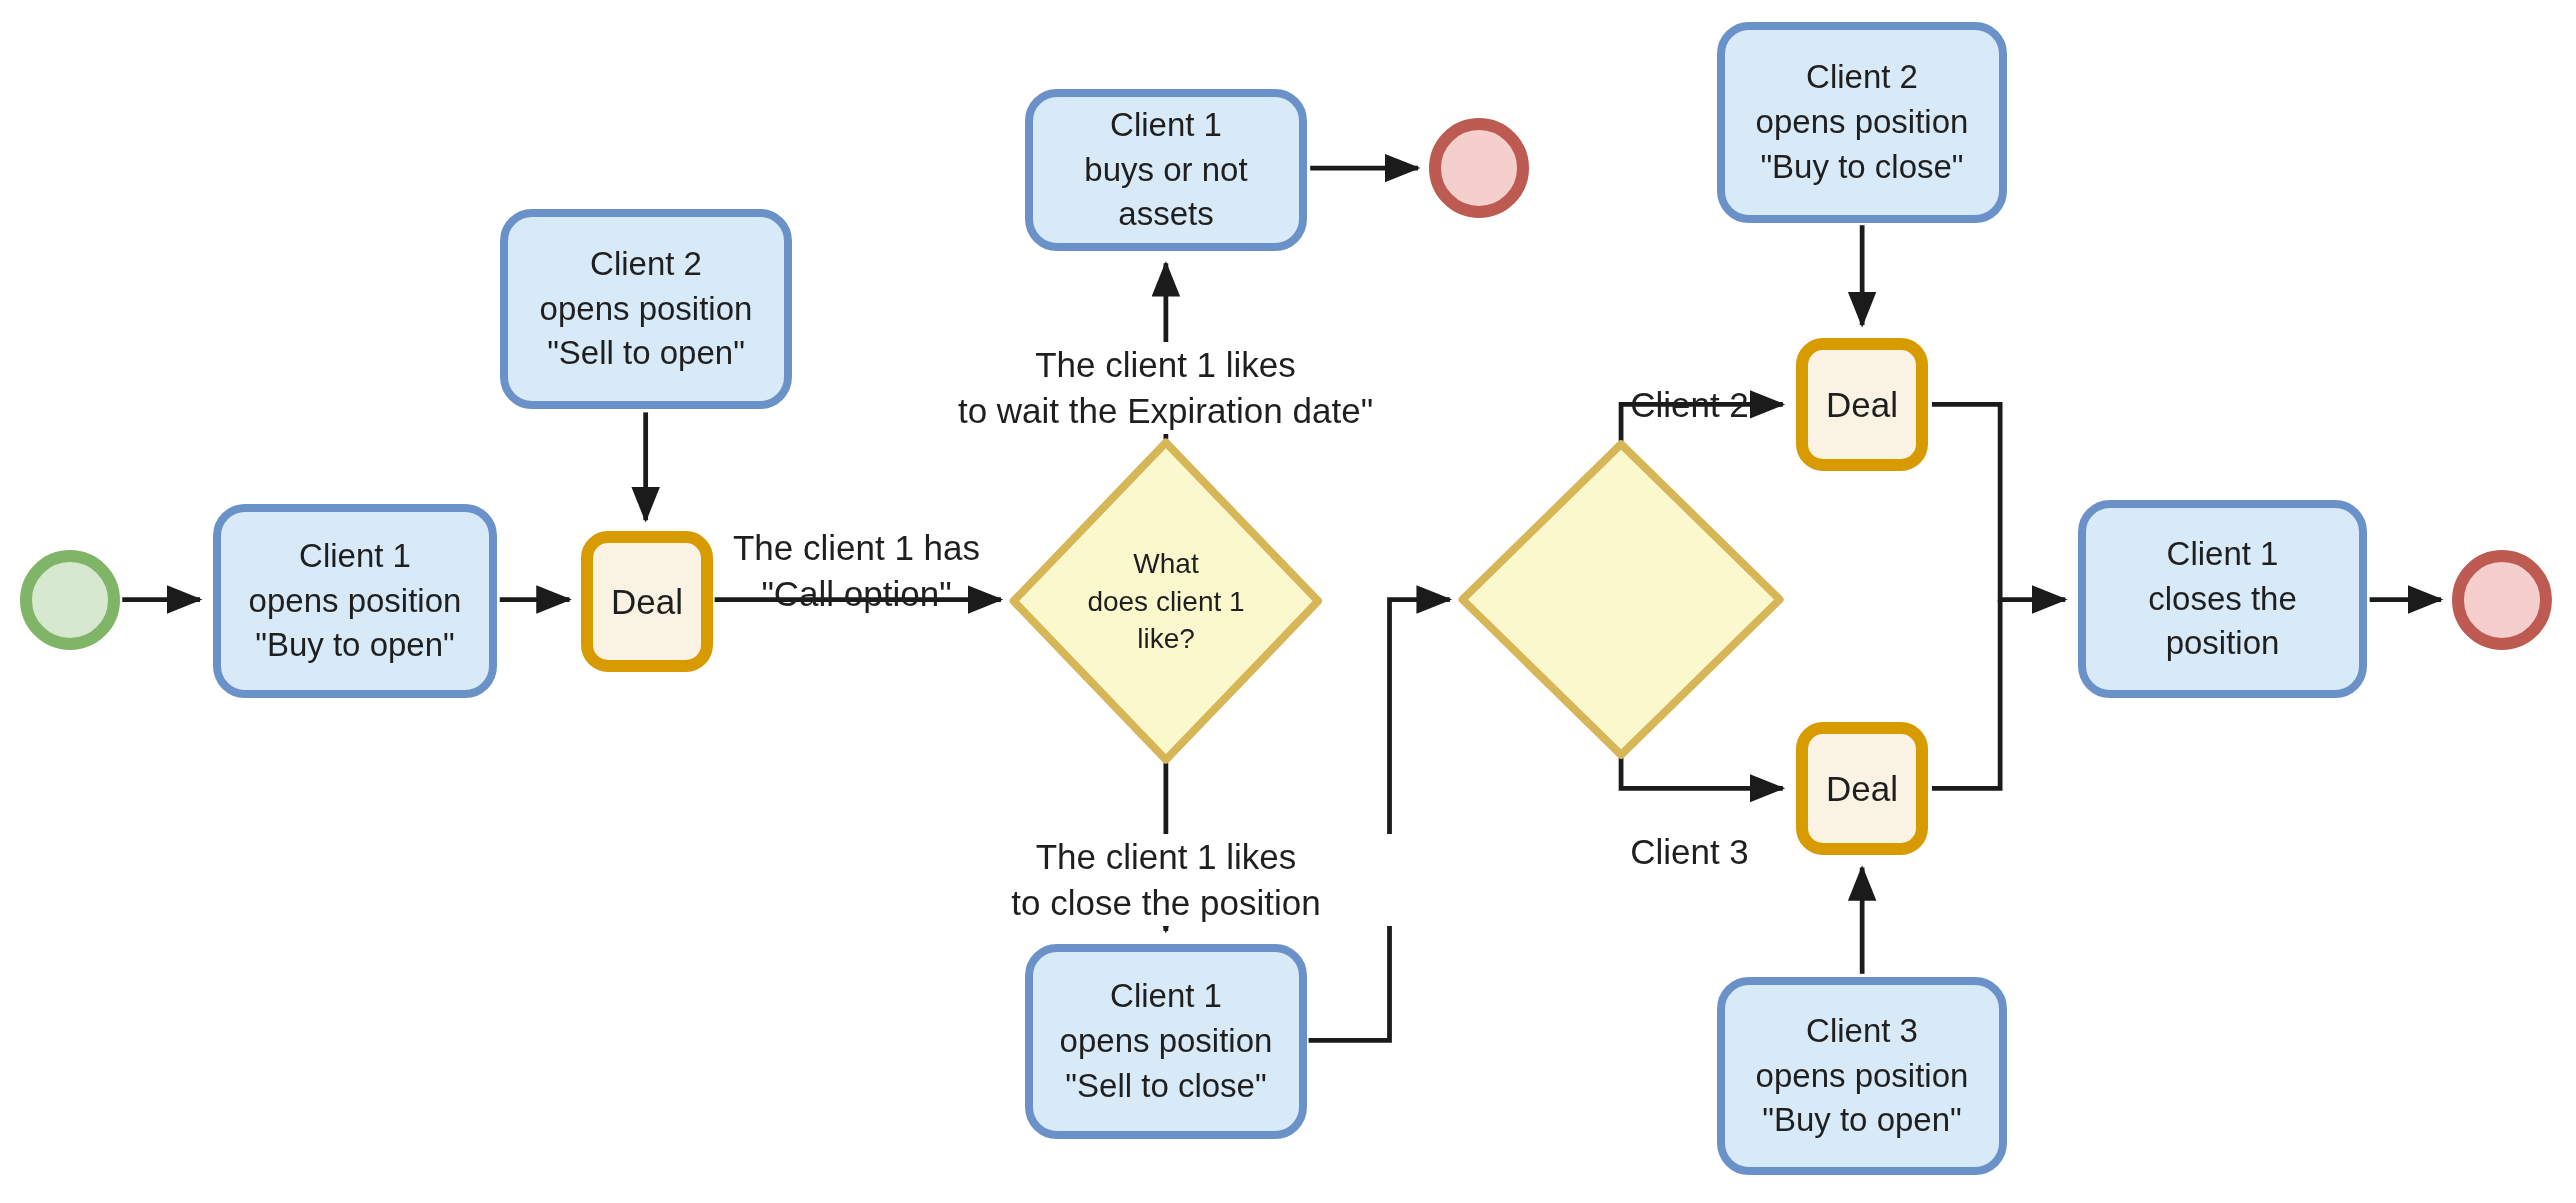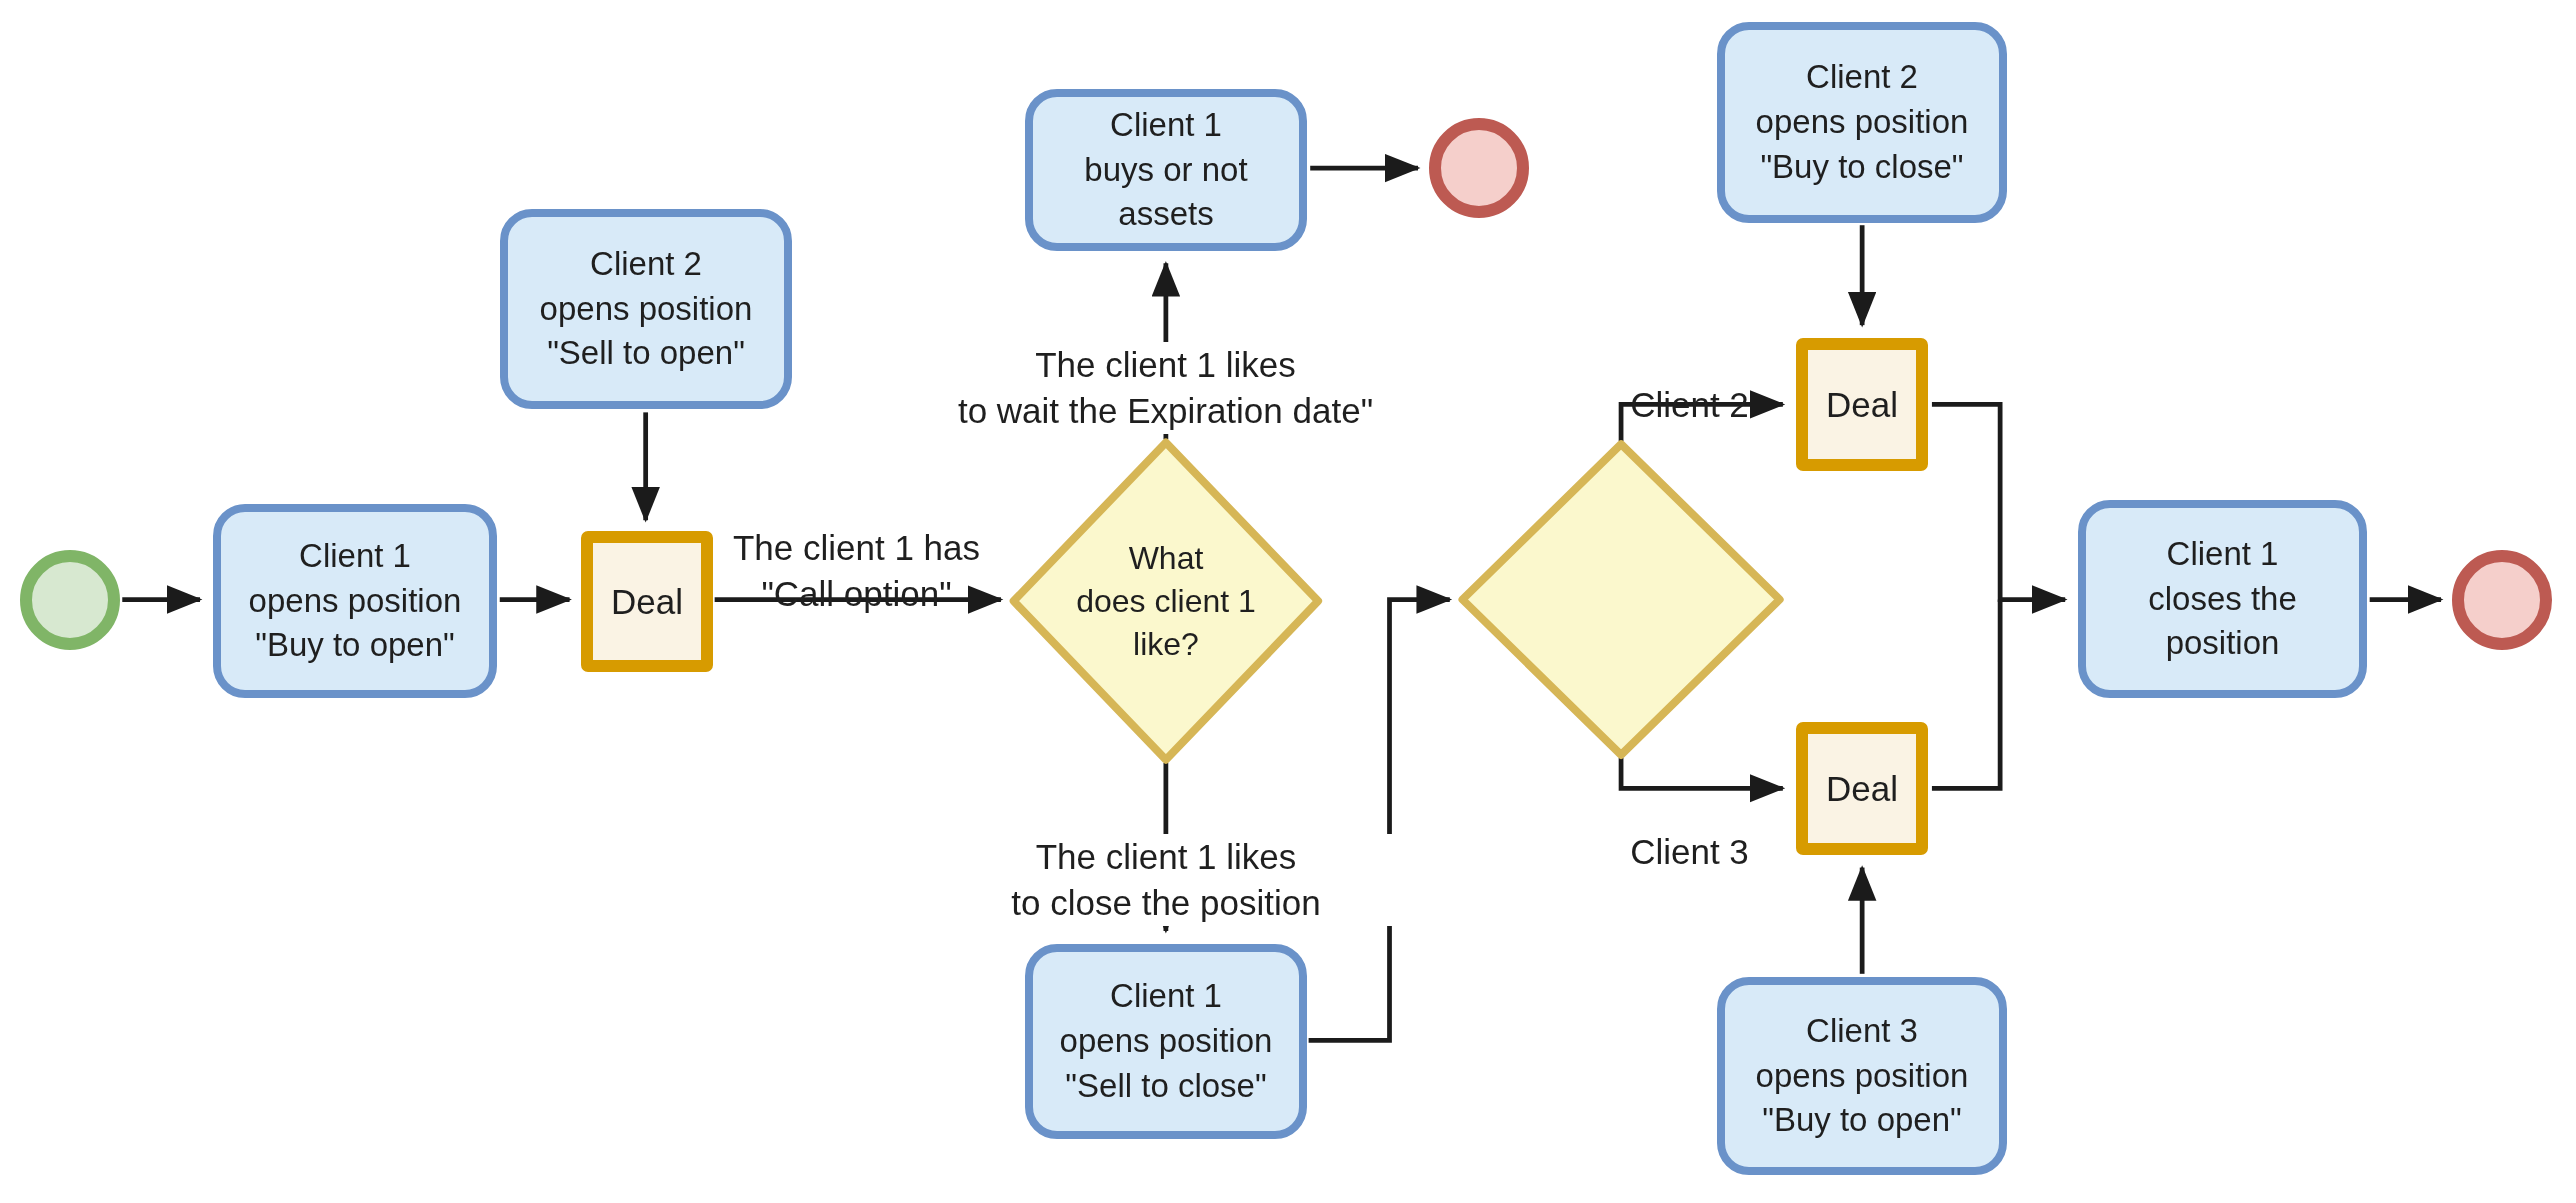--- a/index.html
+++ b/index.html
@@ -14,29 +14,29 @@
   html,body{margin:0;padding:0;background:var(--canvas-bg);}
   body{width:2576px;height:1203px;overflow:hidden;
        font-family:"Liberation Sans", sans-serif;color:var(--text);}
   #canvas{position:relative;width:2576px;height:1203px;background:var(--canvas-bg);}
   #wires{position:absolute;left:0;top:0;z-index:1;}
 
   .node{position:absolute;box-sizing:border-box;display:flex;align-items:center;
         justify-content:center;text-align:center;z-index:2;}
   .node-text{white-space:pre-line;font-size:33px;line-height:1.36;color:var(--text);}
   .task{background:var(--blue-fill);border:8.7px solid var(--blue-stroke);border-radius:32px;}
-  .deal{background:var(--orange-fill);border:12px solid var(--orange-stroke);border-radius:7px;}
+  .deal{background:var(--orange-fill);border:12px solid var(--orange-stroke);border-radius:27px;}
   .deal .node-text{font-size:35px;}
   .event{border-radius:50%;}
   .event.start{background:var(--green-fill);border:12px solid var(--green-stroke);}
   .event.end{background:var(--red-fill);border:12px solid var(--red-stroke);}
 
   .diamond-text{position:absolute;display:flex;align-items:center;justify-content:center;
         text-align:center;z-index:2;}
-  .diamond-text .node-text{font-size:32px;line-height:1.35;}
+  .diamond-text .node-text{font-size:28px;line-height:1.35;}
 
   .edge-label{position:absolute;z-index:3;text-align:center;white-space:pre-line;
         font-size:35px;line-height:1.32;color:var(--text);margin-top:36px;}
   .edge-label.masked{background:var(--canvas-bg);}
 </style>
 </head>
 <body>
 
 <div id="canvas">
 

